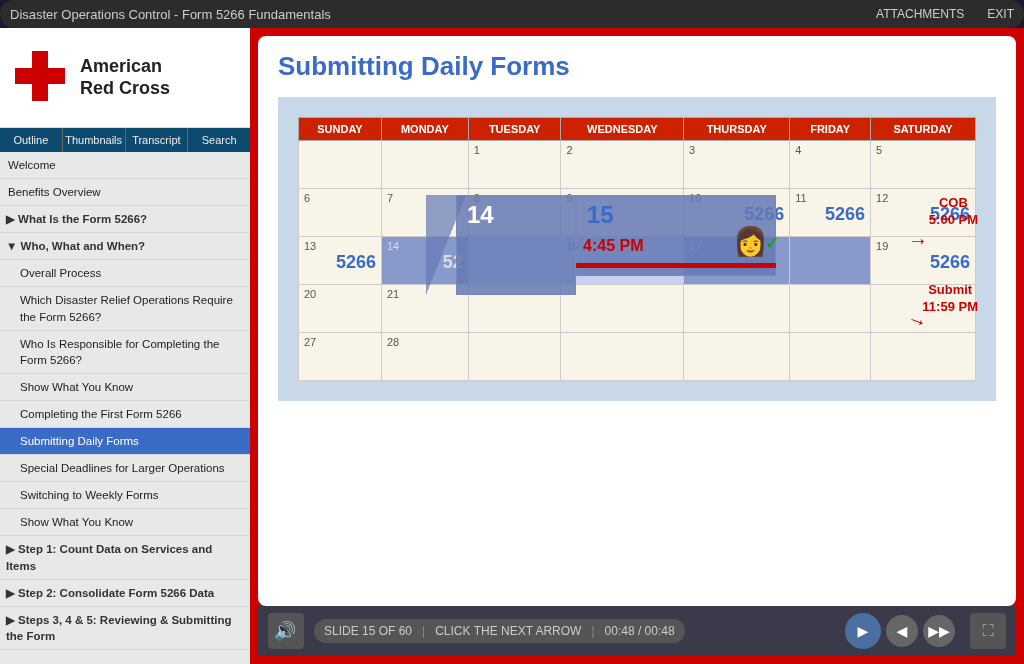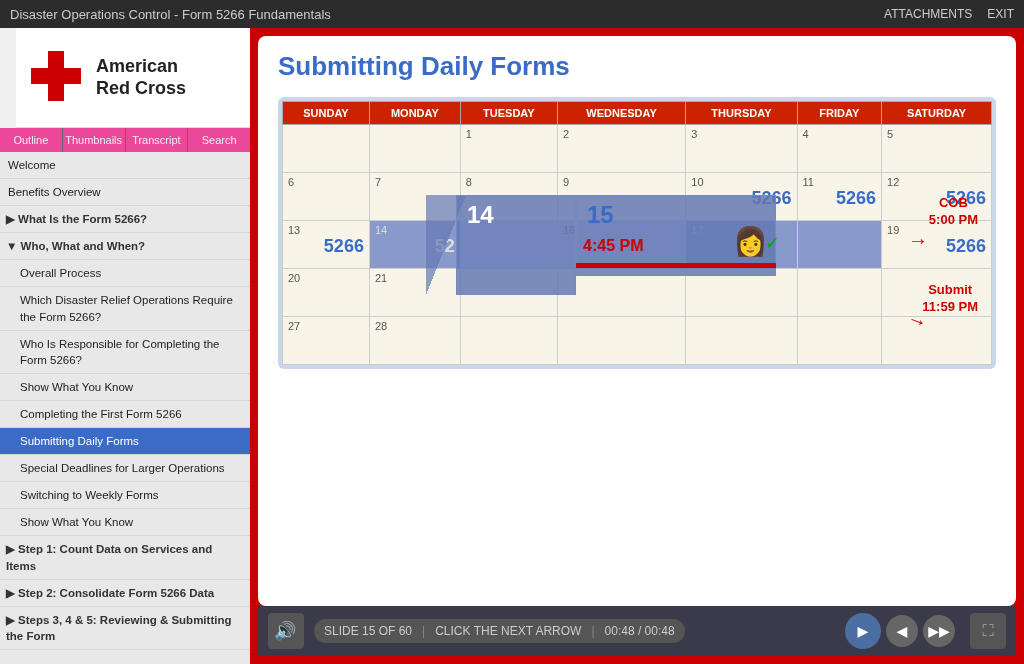--- a/index.html
+++ b/index.html
@@ -8,22 +8,23 @@
     
     #titlebar {
       background: #2c2c2c;
       color: #ccc;
       font-size: 13px;
       padding: 4px 10px;
       display: flex;
       justify-content: space-between;
       align-items: center;
       height: 28px;
-    }
-    #titlebar-right { display: flex; gap: 15px; font-size: 12px; }
+      border-radius: 14px;
+    }
+    #titlebar-right { display: flex; gap: 23px; font-size: 12px; }
     #titlebar-right span { cursor: pointer; color: #ccc; }
 
     
     #main-layout { display: flex; height: 636px; }
 
     
     #sidebar {
       width: 250px;
       background: #f0f0f0;
       display: flex;
@@ -33,32 +34,31 @@
 
     
     #logo-area {
       background: white;
       padding: 10px;
       display: flex;
       align-items: center;
       gap: 10px;
       border-bottom: 1px solid #ddd;
       height: 100px;
-      margin-left: 16px;
     }
 
     
     .red-cross-svg { flex-shrink: 0; }
 
     #logo-text { font-size: 18px; font-weight: bold; color: #222; line-height: 1.2; }
 
     
     #nav-tabs {
       display: flex;
-      background: #ec4899;
+      background: #0c4a6e;
     }
     .nav-tab {
       flex: 1;
       text-align: center;
       padding: 6px 2px;
       font-size: 11px;
       color: #eee;
       cursor: pointer;
       border-right: 1px solid #666;
     }
@@ -107,22 +107,22 @@
     #slide-title {
       color: #3a6bc7;
       font-size: 26px;
       font-weight: bold;
       margin-bottom: 15px;
     }
 
     
     #calendar-wrapper {
       background: #c8d8e8;
-      border-radius: 6px;
-      padding: 4px;
+      border-radius: 0;
+      padding: 20px;
       position: relative;
     }
 
     #calendar {
       width: 100%;
       border-collapse: collapse;
       font-size: 12px;
     }
 
     #calendar th {

